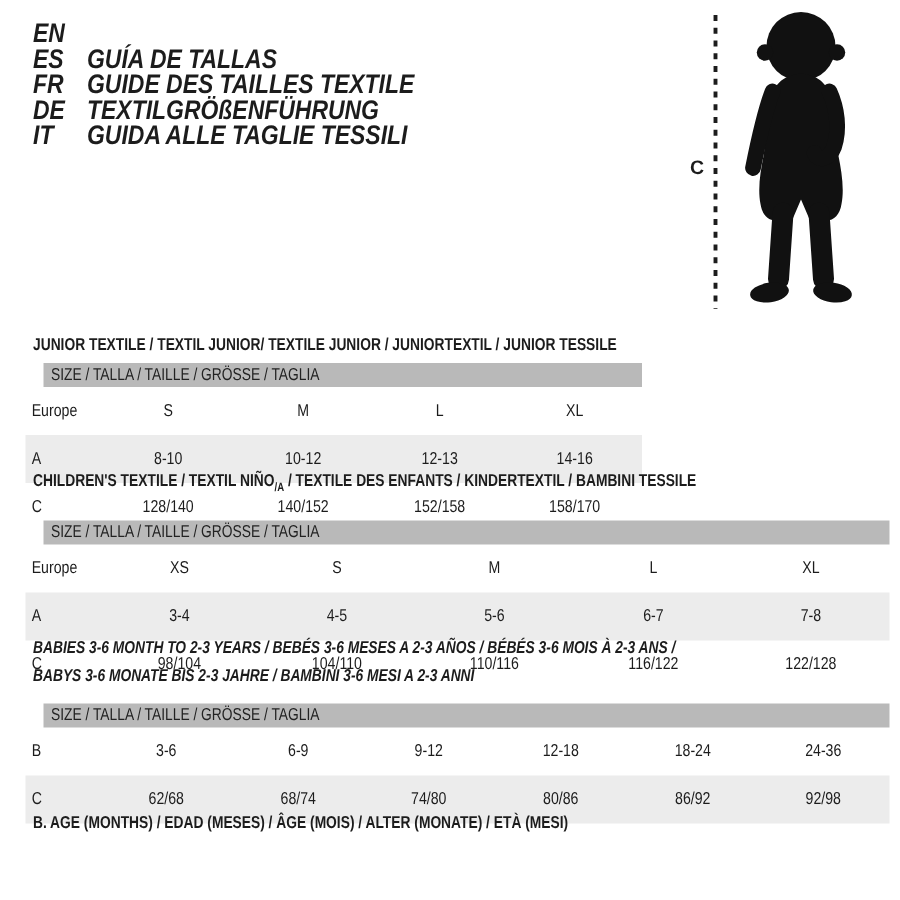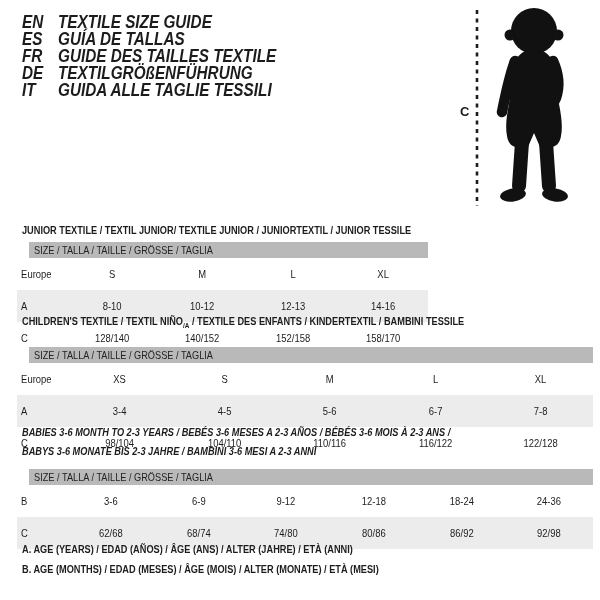--- a/index.html
+++ b/index.html
@@ -43,21 +43,20 @@
   .note-line { height:20px; line-height:20px; }
 </style>
 </head>
 <body>
 
 <div class="page" style="--bg: #ffffff; --txt: #1c1c1c; --bar: #b9b9b9; --shade: #ececec;">
 
   <div class="langs">
     <div class="lang-row">
       <span class="lang-code"><span class="cx85">EN</span></span>
-      <span class="lang-title"><span class="cx85">TEXTILE SIZE GUIDE</span></span>
     </div>
     <div class="lang-row">
       <span class="lang-code"><span class="cx85">ES</span></span>
       <span class="lang-title"><span class="cx85">GUÍA DE TALLAS</span></span>
     </div>
     <div class="lang-row">
       <span class="lang-code"><span class="cx85">FR</span></span>
       <span class="lang-title"><span class="cx85">GUIDE DES TAILLES TEXTILE</span></span>
     </div>
     <div class="lang-row">
@@ -168,17 +167,16 @@
         <div class="cell">62/68</div>
         <div class="cell">68/74</div>
         <div class="cell">74/80</div>
         <div class="cell">80/86</div>
         <div class="cell">86/92</div>
         <div class="cell">92/98</div>
       </div>
     </div>
 
   <div class="notes">
-    <div class="note-line"><span class="cx">A. AGE (YEARS) / EDAD (AÑOS) / ÂGE (ANS) / ALTER (JAHRE) / ETÀ (ANNI)</span></div>
     <div class="note-line"><span class="cx">B. AGE (MONTHS) / EDAD (MESES) / ÂGE (MOIS) / ALTER (MONATE) / ETÀ (MESI)</span></div>
   </div>
 
 </div>
 
 </body></html>

